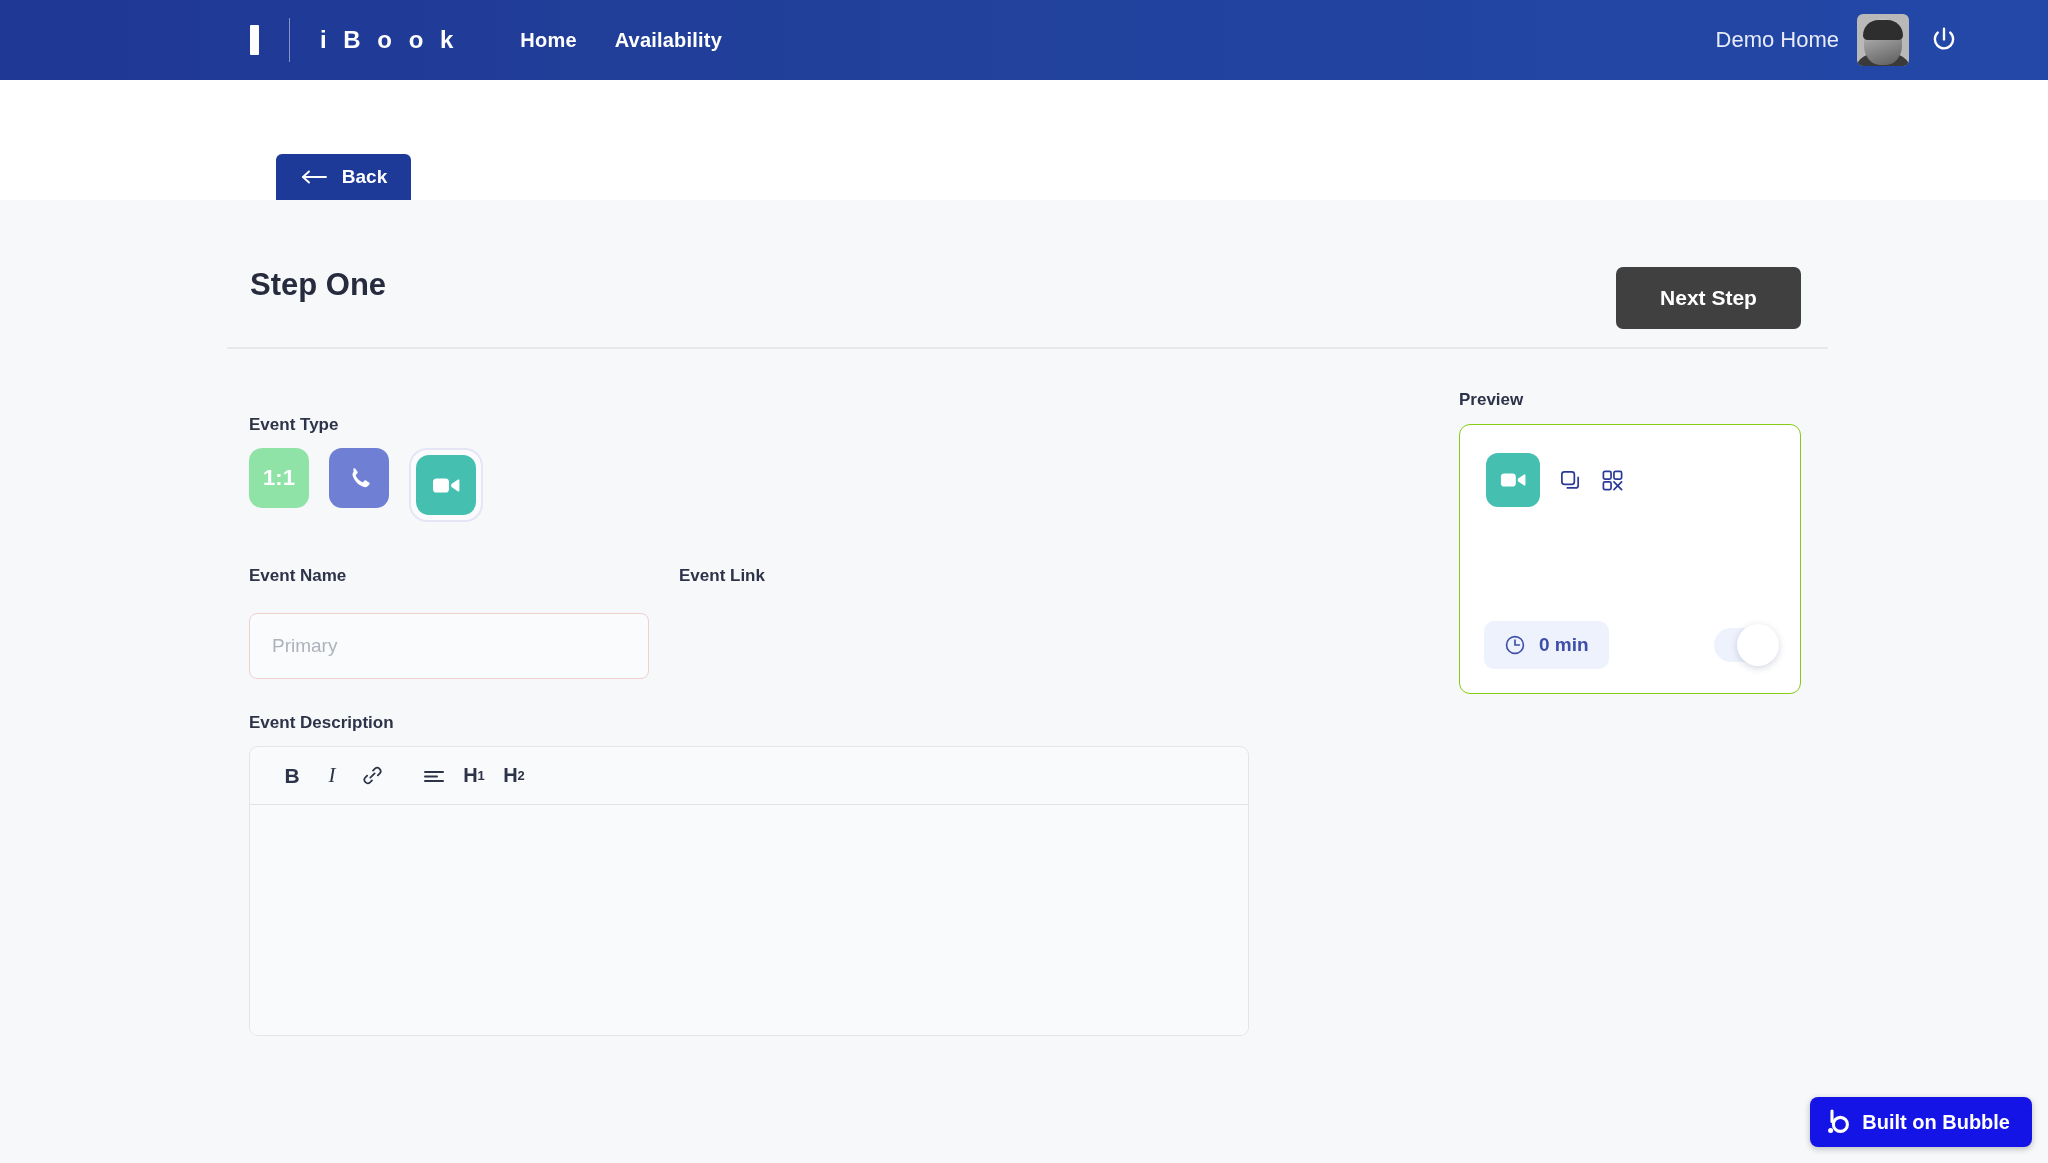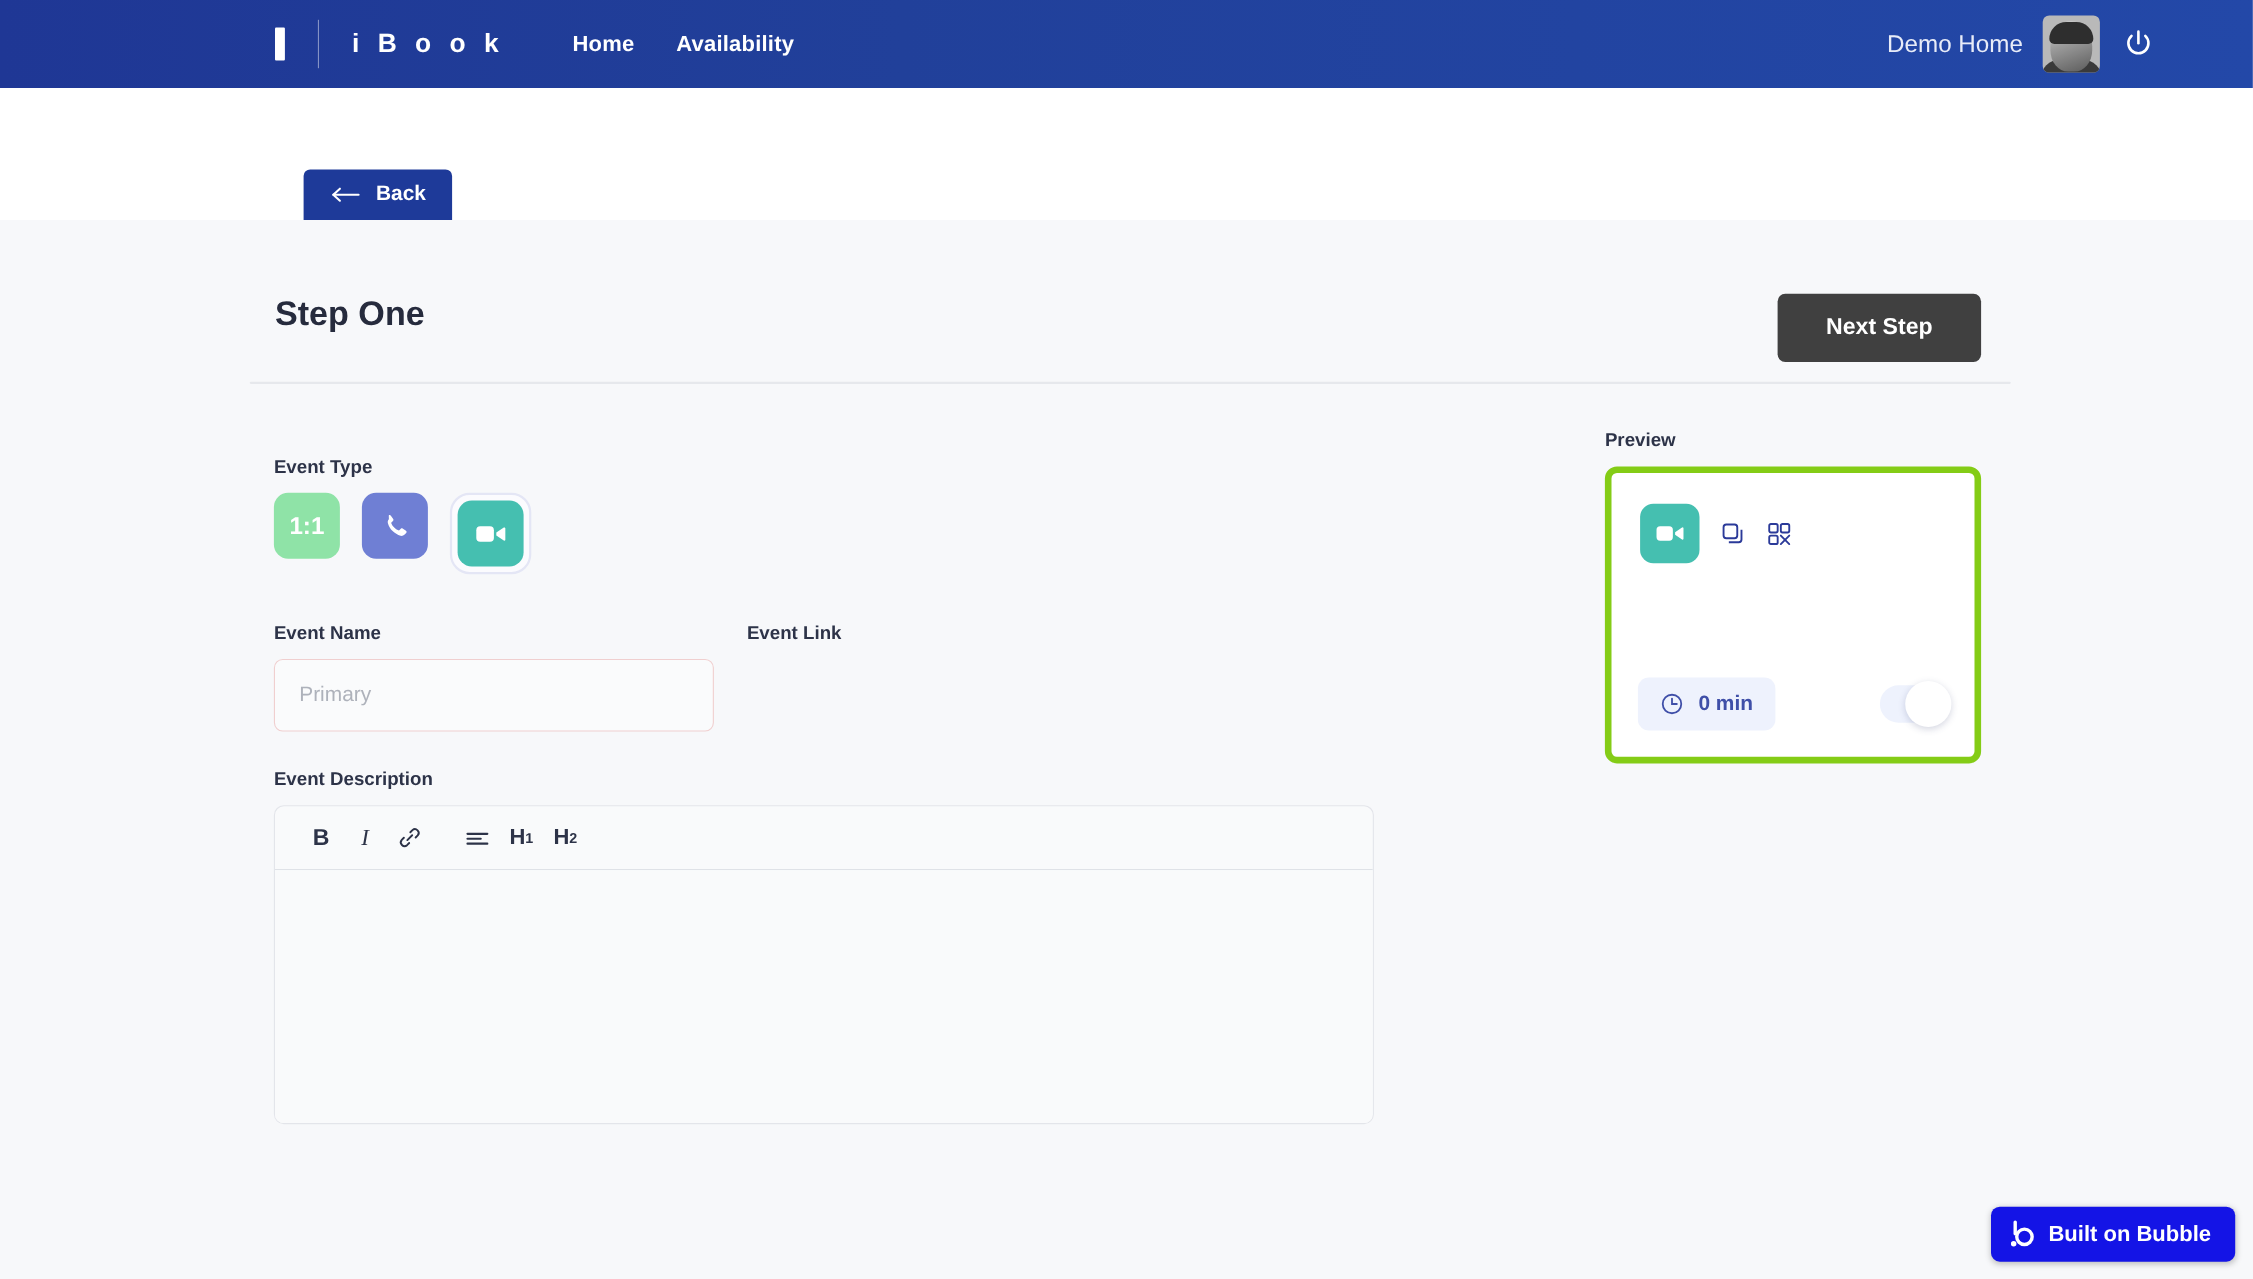--- a/index.html
+++ b/index.html
@@ -111,21 +111,21 @@
   .type-sel {
     padding: 5px; border: 2px solid #e4e6f5; border-radius: 18px;
     display: inline-flex; background: #fbfbfe;
   }
 
   .two-col { display: flex; gap: 30px; margin-bottom: 34px; }
   .fgroup { width: 400px; }
   .txt-input {
     width: 100%; height: 66px; border-radius: 8px; background: #fafbfc;
     border: 1px solid #dfe2e7; padding: 0 22px; font-size: 19px; color: #2d3348;
-    font-family: "Liberation Sans", sans-serif; outline: none;
+    font-family: "Liberation Sans", sans-serif; outline: none; margin-top: 14px;
   }
   .txt-input::placeholder { color: #aeb2bb; }
   .txt-input.error { border-color: #f0cfcf; }
 
   
   .editor {
     width: 1000px; border: 1px solid #e3e5ea; border-radius: 9px;
     background: #f9fafb; overflow: hidden;
   }
   .editor-toolbar {
@@ -140,21 +140,21 @@
   .tb-btn.ital { font-style: italic; font-weight: 500; font-family: "Liberation Serif", serif; }
   .tb-gap { width: 22px; }
   .tb-h { font-size: 20px; font-weight: 700; }
   .tb-h sub { font-size: 13px; }
   .editor-body { height: 230px; background: #f9fafb; cursor: text; }
 
   
   .preview-col { position: absolute; top: 190px; left: 1459px; width: 342px; }
   .preview-title { font-size: 17px; font-weight: 700; color: #2d3348; margin-bottom: 14px; }
   .preview-card {
-    width: 342px; height: 270px; background: #fff; border: 6px solid #84cc16;
+    width: 342px; height: 270px; background: #fff; border: 1px solid #84cc16;
     border-radius: 11px; position: relative;
   }
   .pv-top { display: flex; align-items: center; gap: 19px; padding: 28px 0 0 26px; }
   .pv-icon-box {
     width: 54px; height: 54px; border-radius: 12px; background: #45bfb0;
     display: flex; align-items: center; justify-content: center; flex: none;
   }
   .pv-act { cursor: pointer; display: flex; align-items: center; }
   .pv-bottom {
     position: absolute; left: 24px; right: 24px; bottom: 24px;

